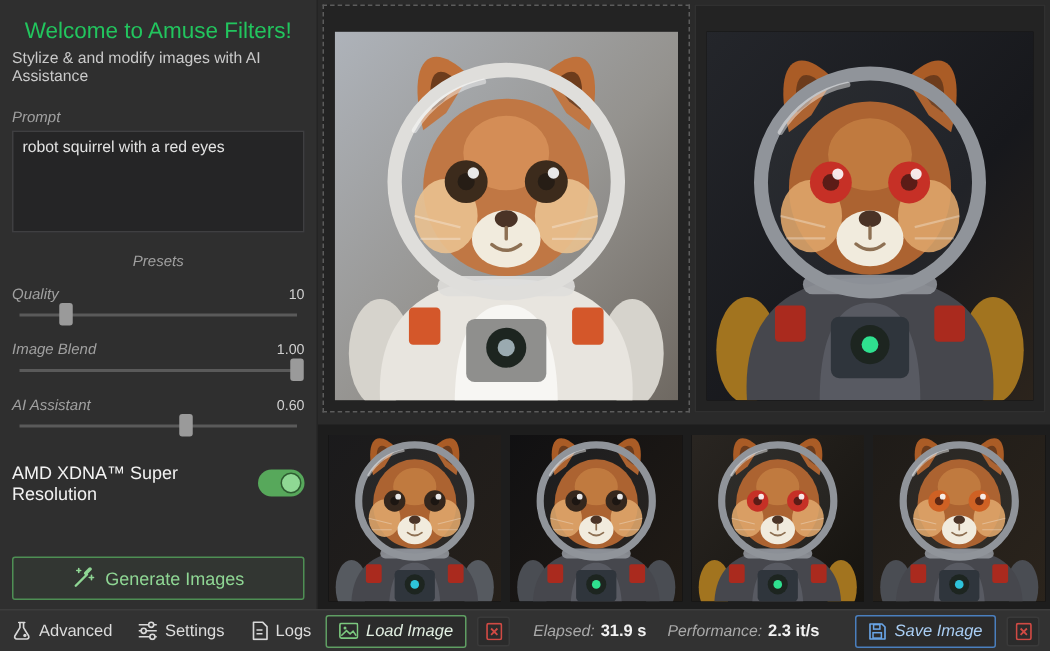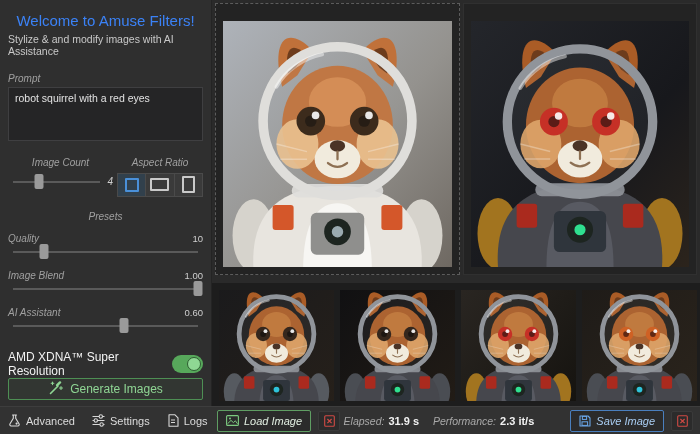--- a/index.html
+++ b/index.html
@@ -4,21 +4,21 @@
 <style>
   html,body{margin:0;padding:0;background:#1b1b1b;}
   body{width:700px;height:434px;overflow:hidden;font-family:"Liberation Sans",sans-serif;
        -webkit-font-smoothing:antialiased;color:#ddd;}
   .app{width:700px;height:434px;display:flex;flex-direction:column;}
   .content{flex:1;display:flex;min-height:0;}
 
   
   .sidebar{width:212px;box-sizing:border-box;background:#2f2f2f;border-right:1px solid #242424;
            padding:10px 8px 6px;display:flex;flex-direction:column;}
-  .title{text-align:center;font-size:15px;color:#3b82f6;margin-top:2px;}
+  .title{text-align:center;font-size:15px;color:#22c55e;margin-top:2px;}
   .subtitle{font-size:10.5px;color:#c9c9c9;margin-top:4px;}
   .lbl{font-style:italic;font-size:10px;color:#a0a0a0;}
   .prompt-lbl{margin-top:16px;}
   textarea.prompt{margin-top:3px;height:58px;resize:none;background:#252526;border:1px solid #3f3f41;
            color:#e2e2e2;font-family:"Liberation Sans",sans-serif;font-size:10.5px;padding:4px 6px;outline:none;}
   .row1{display:flex;margin-top:16px;}
   .ic-col{flex:1;min-width:0;}
   .ic-col .lbl,.ar-col .lbl{display:block;text-align:center;}
   .slider-line{display:flex;align-items:center;margin-top:6px;}
   .track{position:relative;flex:1;height:15px;margin:0 5px;}
@@ -70,21 +70,21 @@
   
   .footer{height:27px;background:#323232;border-top:1px solid #3d3d3d;display:flex;align-items:center;}
   .f-left{width:212px;box-sizing:border-box;display:flex;align-items:center;padding:0 8px;flex-shrink:0;}
   .f-item{display:flex;align-items:center;gap:5px;font-size:11px;color:#dcdcdc;margin-right:17px;justify-content:center;}
   .info-btn{margin-left:auto;width:14px;height:14px;border:1px solid #b5b5b5;border-radius:3px;
             display:flex;align-items:center;justify-content:center;font-size:9px;color:#cfcfcf;}
   .f-right{flex:1;display:flex;align-items:center;padding:0 5px;min-width:0;}
   .f-btn{display:flex;align-items:center;gap:5px;height:20px;padding:0 8px;border-radius:2px;
          background:#2b2b2b;font-size:11px;font-style:italic;}
   .load-btn{border:1px solid #5f9e63;color:#e2efe2;}
-  .save-btn{border:1px solid #4a7fbe;color:#a9cdf2;margin-left:36px;}
+  .save-btn{border:1px solid #4a7fbe;color:#a9cdf2;margin-left:24px;}
   .red-btn{width:20px;height:18px;border:1px solid #3a3a3a;border-radius:2px;background:#2b2b2b;
            display:flex;align-items:center;justify-content:center;margin-left:7px;}
   .stat{display:flex;align-items:baseline;gap:4px;}
   .stat .sl{font-style:italic;font-size:10.5px;color:#a9a9a9;}
   .stat .sv{font-size:11px;font-weight:bold;color:#f2f2f2;}
   .stat.perf{margin-left:14px;}
   .push{margin-left:auto;}
 
   
   .sq-white{--fur:#c0713a;--fur2:#da9052;--fur3:#ecc08b;--suit:#e8e5df;--suit2:#f7f6f3;--armor:#d6d3cc;
@@ -139,45 +139,20 @@
 <div class="app">
   <div class="content">
 
     <div class="sidebar">
       <div class="title">Welcome to Amuse Filters!</div>
       <div class="subtitle">Stylize &amp; and modify images with AI Assistance</div>
 
       <div class="lbl prompt-lbl">Prompt</div>
       <textarea class="prompt" style="">robot squirrel with a red eyes</textarea>
 
-      <div class="row1">
-        <div class="ic-col">
-          <span class="lbl">Image Count</span>
-          <div class="slider-line">
-            <div class="track">
-              <div class="thumb" style="left: 30%;"></div>
-            </div>
-            <span class="ic-val">4</span>
-          </div>
-        </div>
-        <div class="ar-col">
-          <span class="lbl">Aspect Ratio</span>
-          <div class="ar-group">
-            <div class="ar-btn sel">
-              <div class="ar-sq"></div>
-            </div>
-            <div class="ar-btn">
-              <div class="ar-land"></div>
-            </div>
-            <div class="ar-btn">
-              <div class="ar-port"></div>
-            </div>
-          </div>
-        </div>
-      </div>
 
       <div class="lbl presets-lbl">Presets</div>
 
       <div class="sl-block">
         <div class="sl-head">
           <span class="lbl">Quality</span>
           <span class="v">10</span>
         </div>
         <div class="track">
           <div class="thumb" style="left: 17%;"></div>

